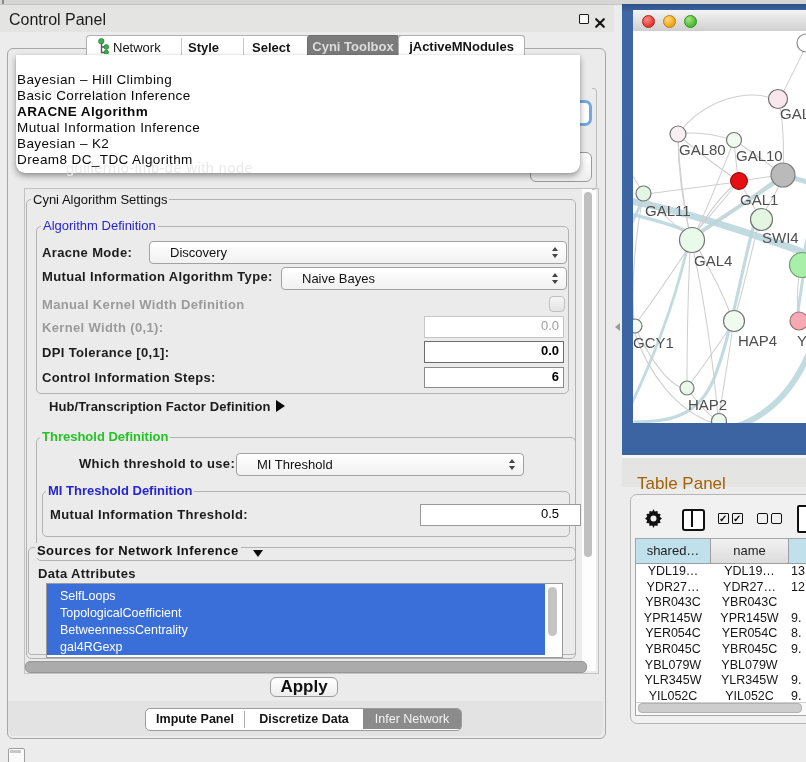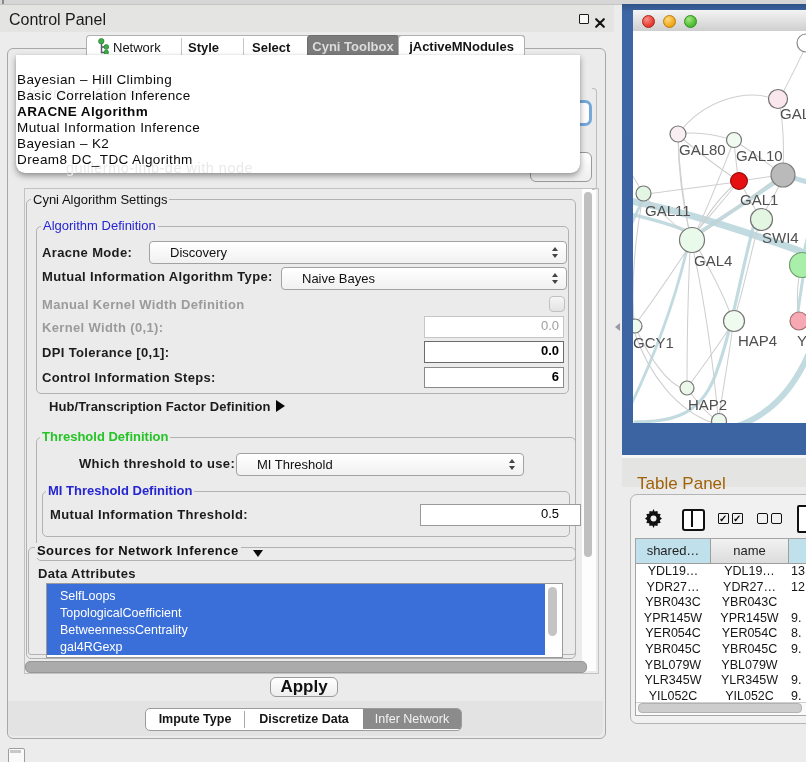--- a/index.html
+++ b/index.html
@@ -98,21 +98,21 @@
 
 <div class="abs" style="left:46px;top:583px;width:515px;height:73px;border:1px solid #9a9a9a;background:#fff"></div>
 <div class="abs" style="left:47px;top:584px;width:498px;height:71px;background:#3a6ed8"></div>
 <div class="abs" style="left:60px;top:588px;font-size:12.5px;color:#fff;line-height:17px;white-space:nowrap">SelfLoops<br>TopologicalCoefficient<br>BetweennessCentrality<br>gal4RGexp</div>
 <div class="abs" style="left:548px;top:587px;width:9px;height:49px;background:#c4c4c4;border-radius:5px"></div>
 
 <div class="abs" style="left:270px;top:677px;width:66px;height:18px;background:linear-gradient(#ffffff,#ededed);border:1px solid #9a9a9a;border-radius:6px;text-align:center;font-size:17px;font-weight:bold;color:#111;line-height:18px">Apply</div>
 
 <div class="abs" style="left:8px;top:701px;width:595px;height:35px;background:#e3e3e3;border-radius:0 0 6px 6px"></div>
 <div class="abs" style="left:145px;top:708px;width:315px;height:21px;background:#fff;border:1px solid #9c9c9c;border-radius:5px;overflow:hidden">
-  <div class="seg" style="left:0;width:98px">Impute Type</div>
+  <div class="seg" style="left:0;width:98px">Impute Panel</div>
   <div class="abs" style="left:98px;top:2px;width:1px;height:17px;background:#aaa"></div>
   <div class="seg" style="left:99px;width:118px">Discretize Data</div>
   <div class="seg" style="left:217px;width:98px;background:#8b8b8b;color:#f2f2f2;font-weight:normal">Infer Network</div>
 </div>
 
 <div class="abs" style="left:8px;top:748px;width:15px;height:18px;border:1px solid #9e9e9e;border-radius:2px;background:#fafafa"></div>
 <div class="abs" style="left:10px;top:750px;width:11px;height:3px;background:#c8c8c8"></div>
 
 <div class="abs" style="left:86px;top:35px;width:437px;height:22px;background:#fff;border:1px solid #b0b0b0;border-bottom:none;border-radius:4px 4px 0 0"></div>
 <div class="abs" style="left:181px;top:38px;width:1px;height:17px;background:#c6c6c6"></div>

